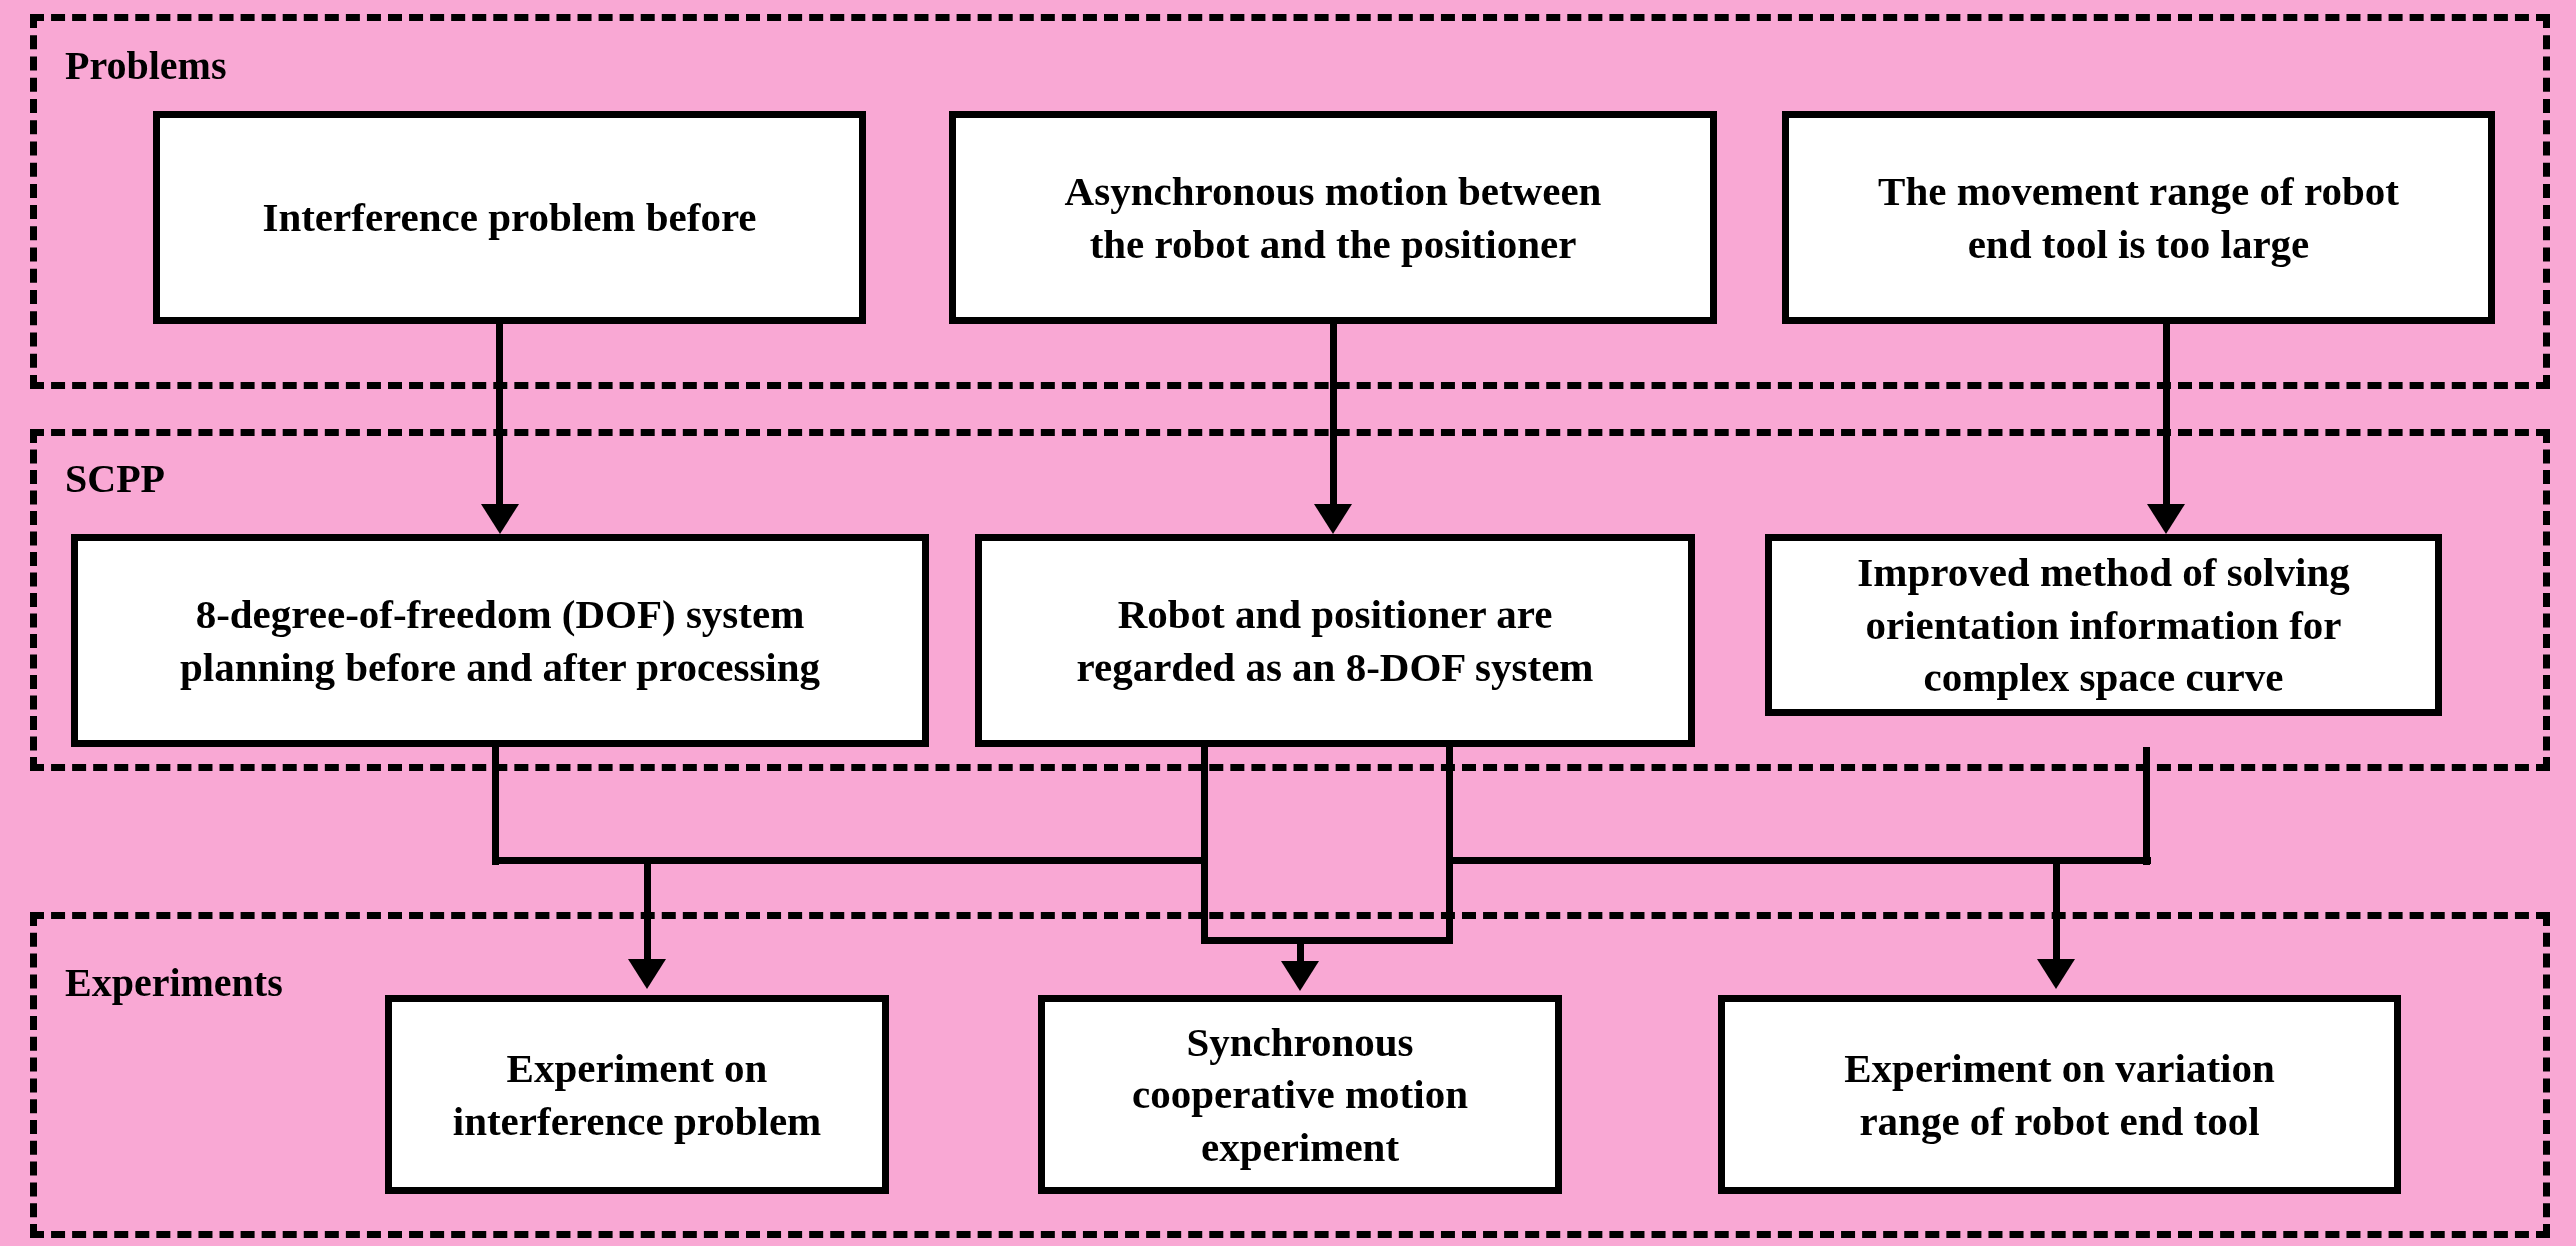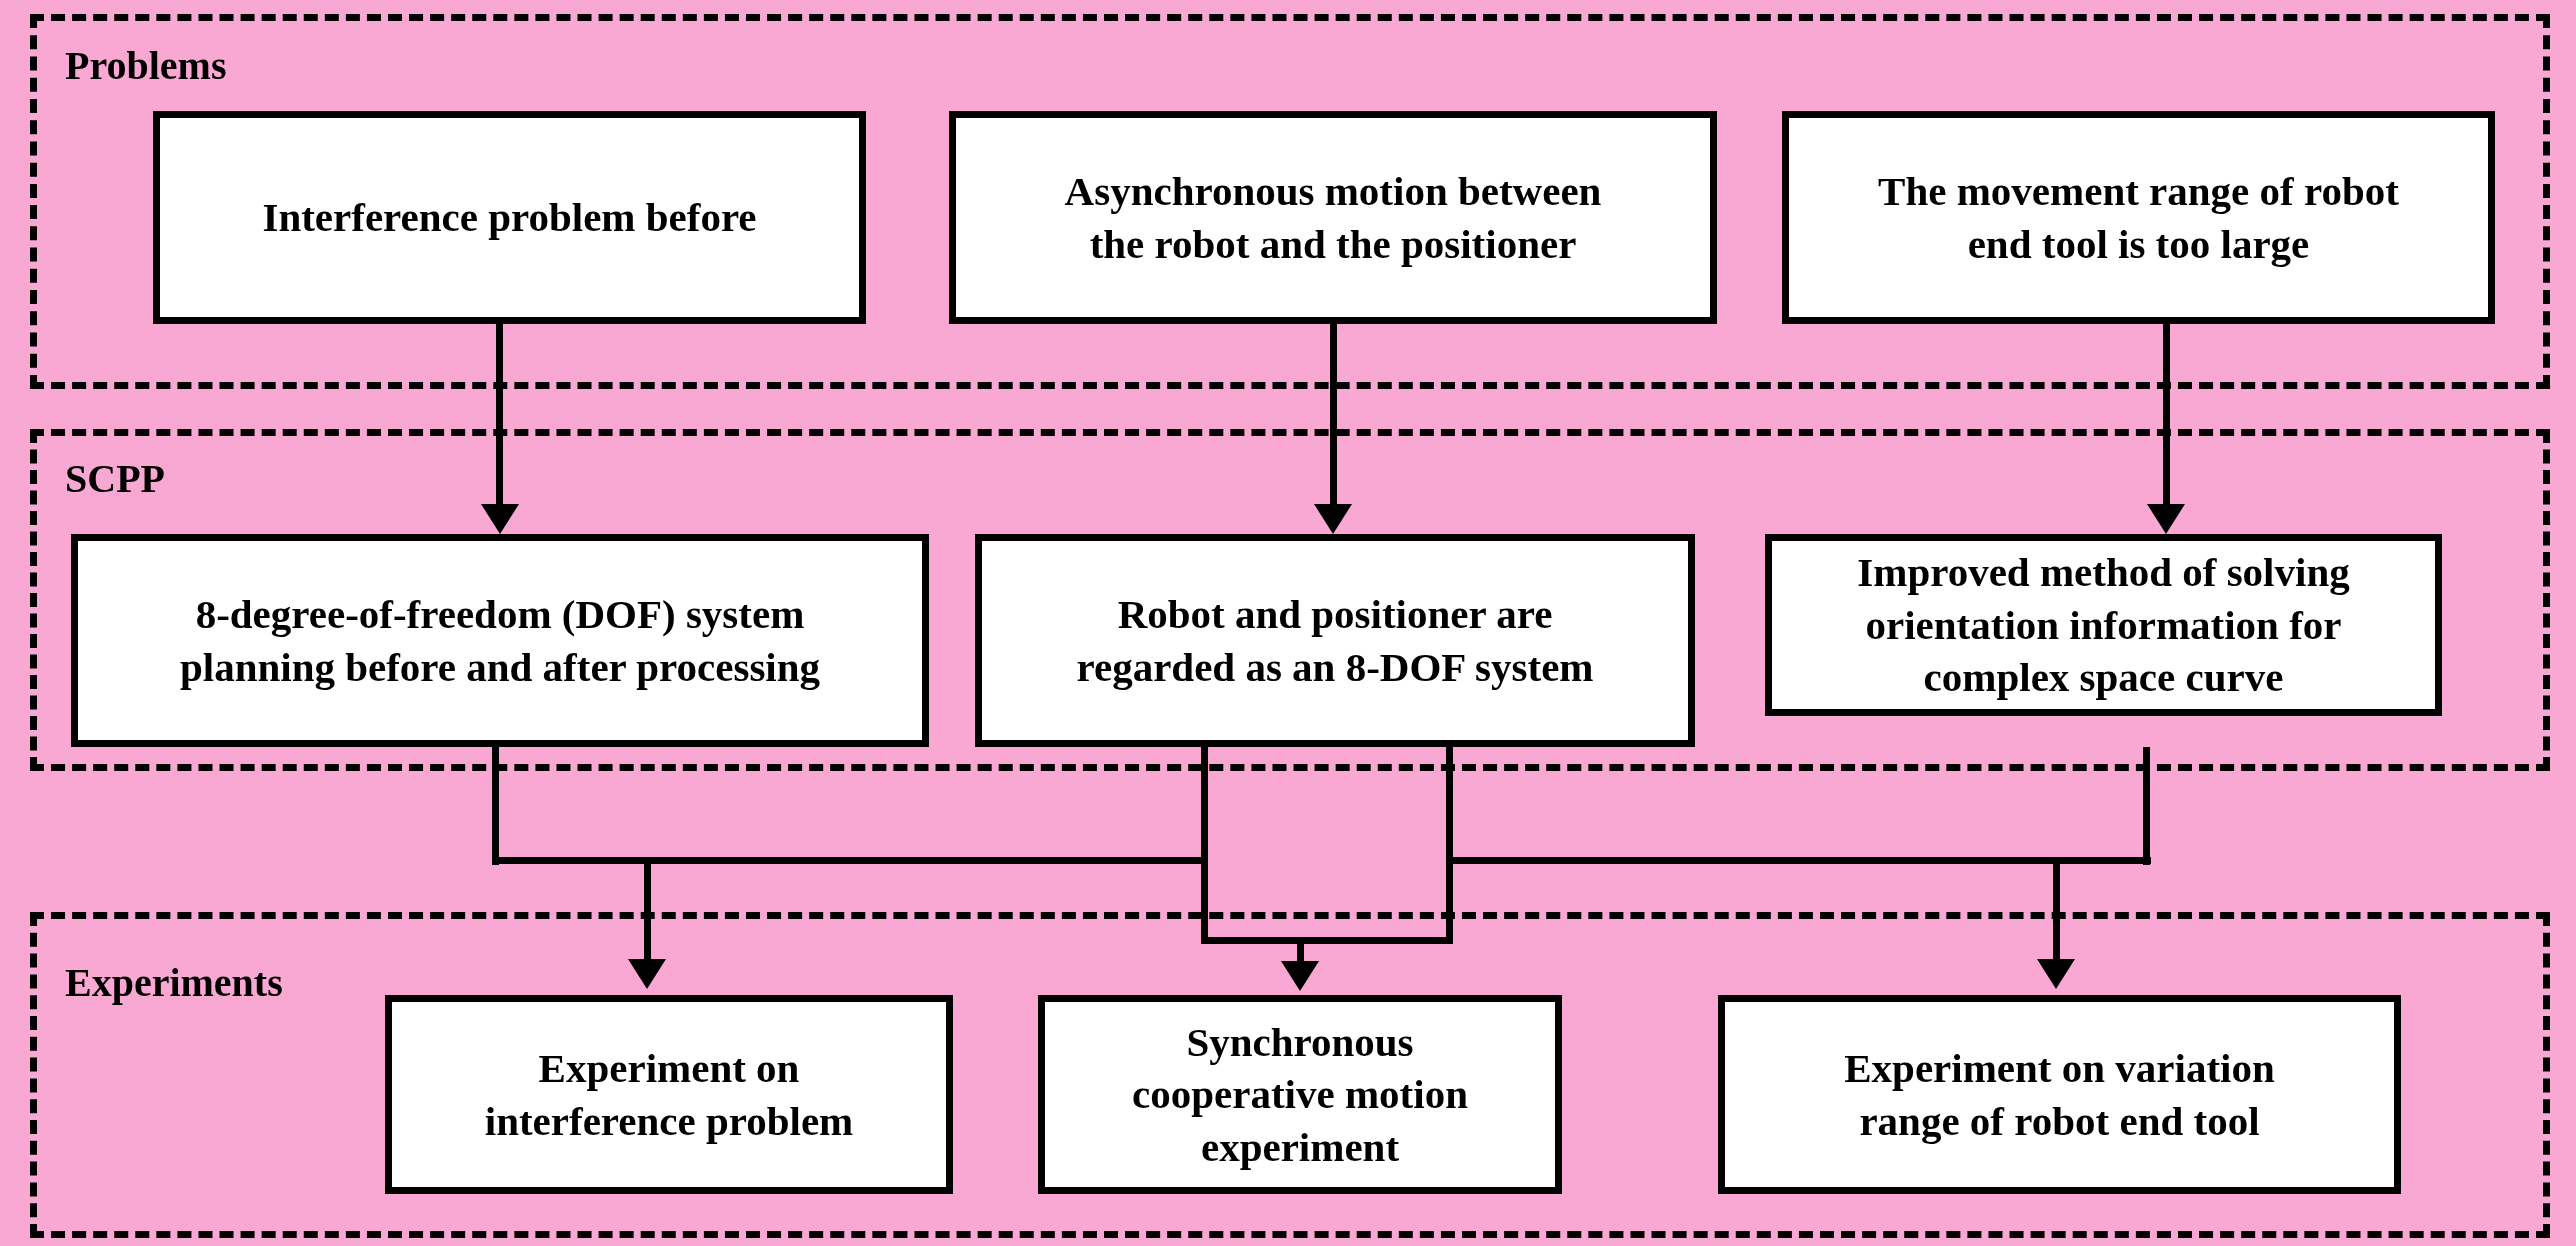--- a/index.html
+++ b/index.html
@@ -100,21 +100,21 @@
     <span>
       <span>Improved method of solving</span>
       <span>orientation information for</span>
       <span>complex space curve</span>
     </span>
   </div>
 
   <div class="group" style="left:30px; top:912px; width:2520px; height:326px;"></div>
   <div class="group-label" style="left:65px; top:963px;">Experiments</div>
 
-  <div class="node" style="left:385px; top:995px; width:568px; height:199px;">
+  <div class="node" style="left:385px; top:995px; width:504px; height:199px;">
     <span>
       <span>Experiment on</span>
       <span>interference problem</span>
     </span>
   </div>
 
   <div class="node" style="left:1038px; top:995px; width:524px; height:199px;">
     <span>
       <span>Synchronous</span>
       <span>cooperative motion</span>

